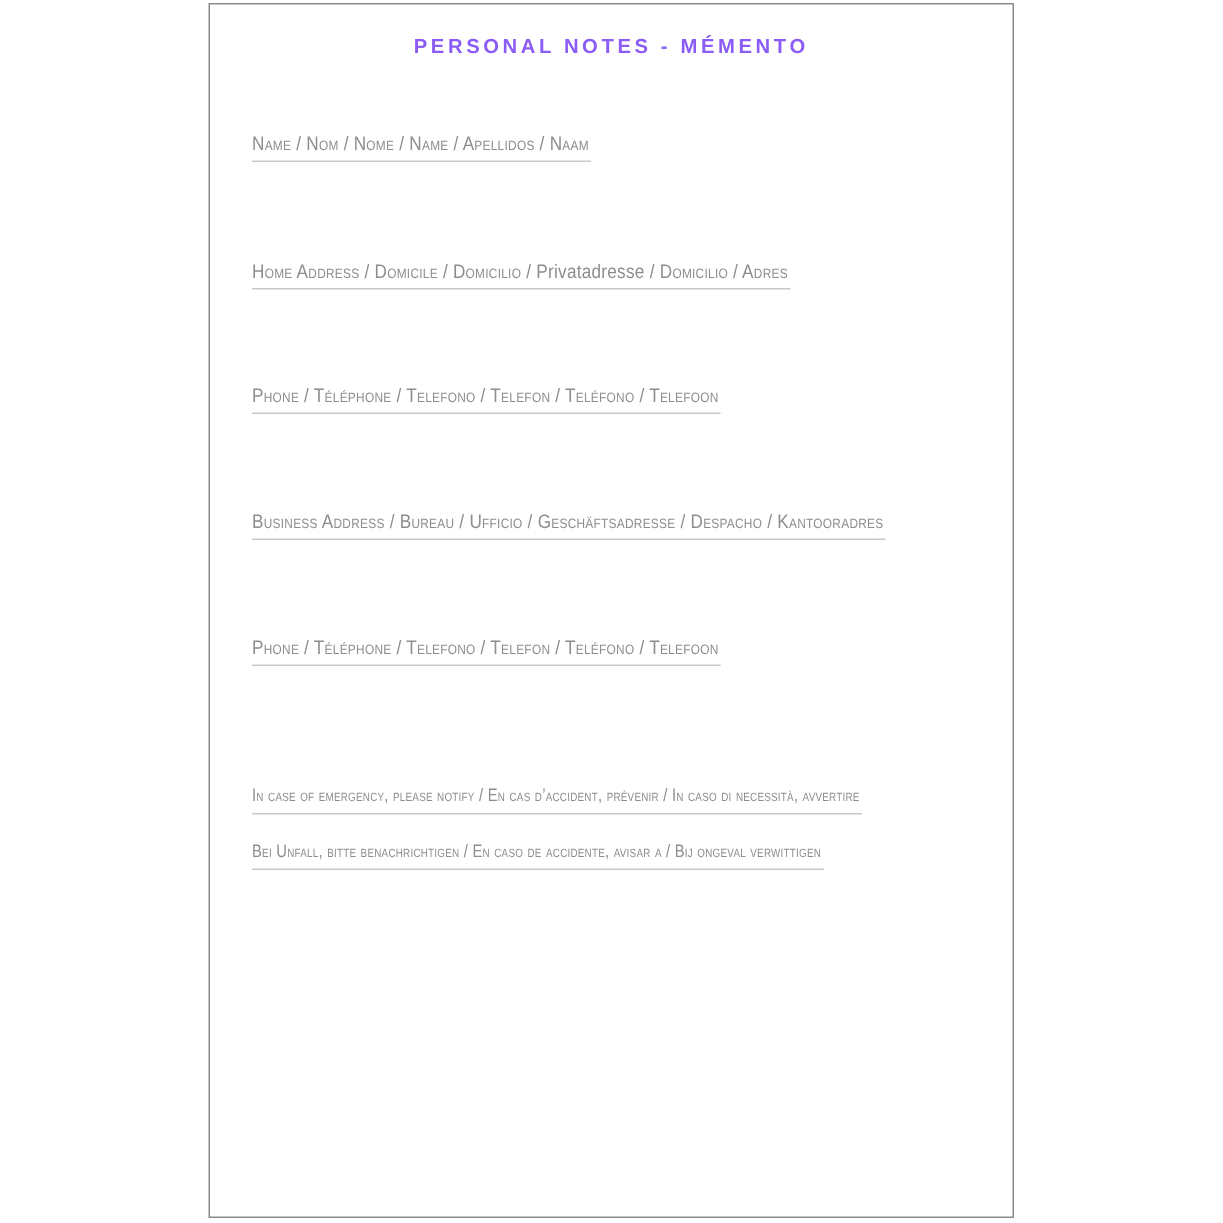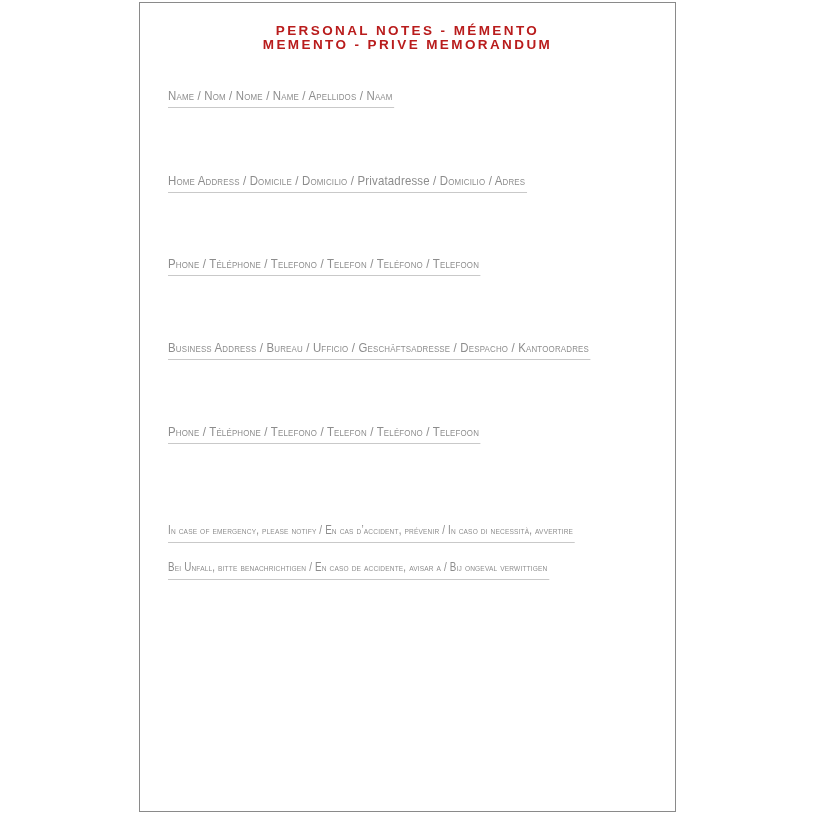--- a/index.html
+++ b/index.html
@@ -25,21 +25,21 @@
     height: 808px;
     border: 1px solid #8a8a8a;
     background: #ffffff;
   }
   .title {
     position: absolute;
     top: 21px;
     left: 0;
     width: 100%;
     text-align: center;
-    color: #b91c1c;
+    color: #8b5cf6;
     font-weight: bold;
     font-size: 13.5px;
     line-height: 14px;
     letter-spacing: 2.4px;
     white-space: nowrap;
   }
   .field {
     position: absolute;
     left: 28px;
     white-space: nowrap;
@@ -71,21 +71,20 @@
   .f-emerg2    { top: 557px; }
 </style>
 </head>
 <body>
 
 <div class="canvas">
   <div class="page">
 
     <div class="title">
       <div>PERSONAL NOTES - MÉMENTO</div>
-      <div>MEMENTO - PRIVE MEMORANDUM</div>
     </div>
 
     <div class="field f-name">Name / Nom / Nome / Name / Apellidos / Naam</div>
 
     <div class="field f-home"><span>Home Address / Domicile / Domicilio / </span><span class="plain-case">Privatadresse</span><span> / Domicilio / Adres</span></div>
 
     <div class="field f-phone1">Phone / Téléphone / Telefono / Telefon / Teléfono / Telefoon</div>
 
     <div class="field f-business">Business Address / Bureau / Ufficio / Geschäftsadresse / Despacho / Kantooradres</div>
 

